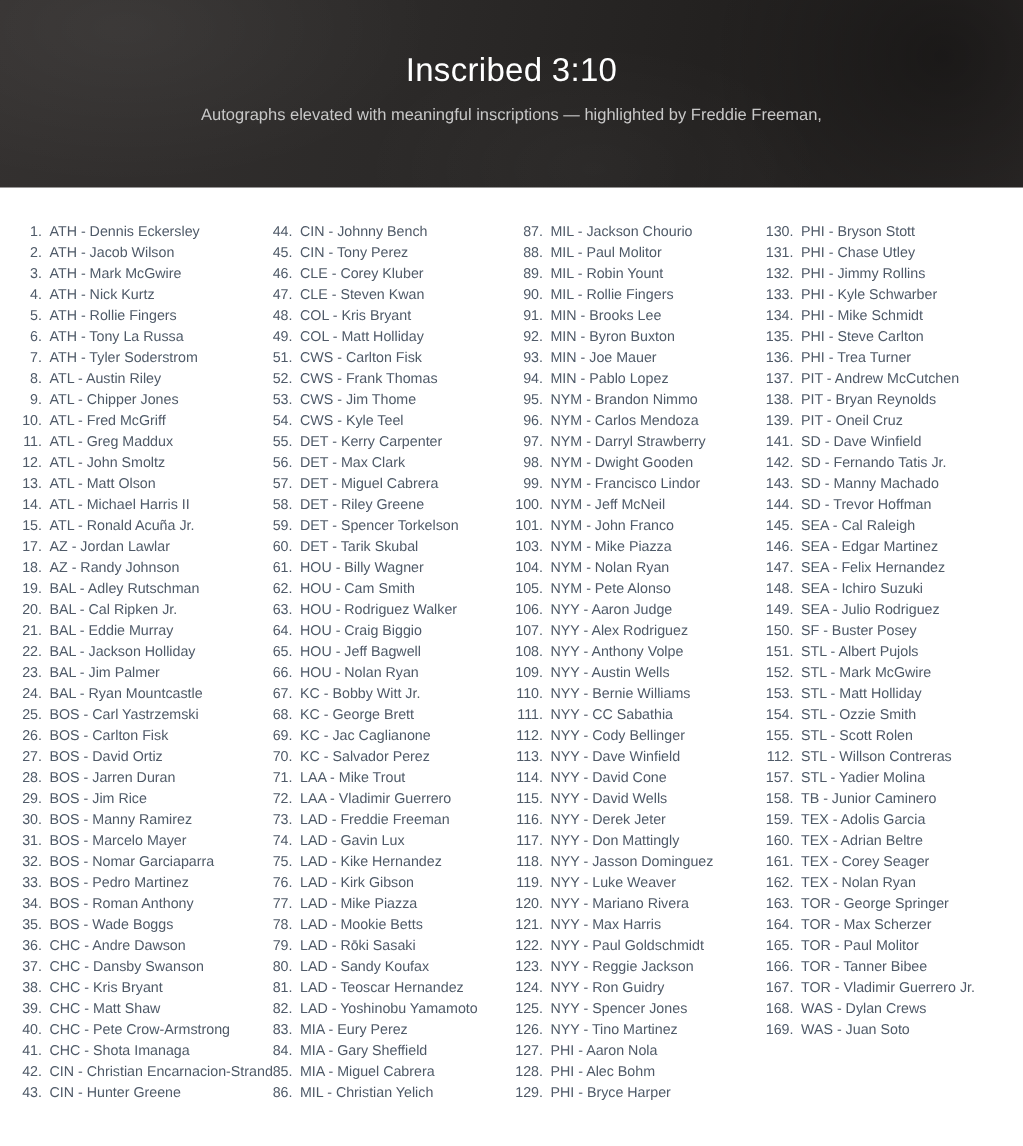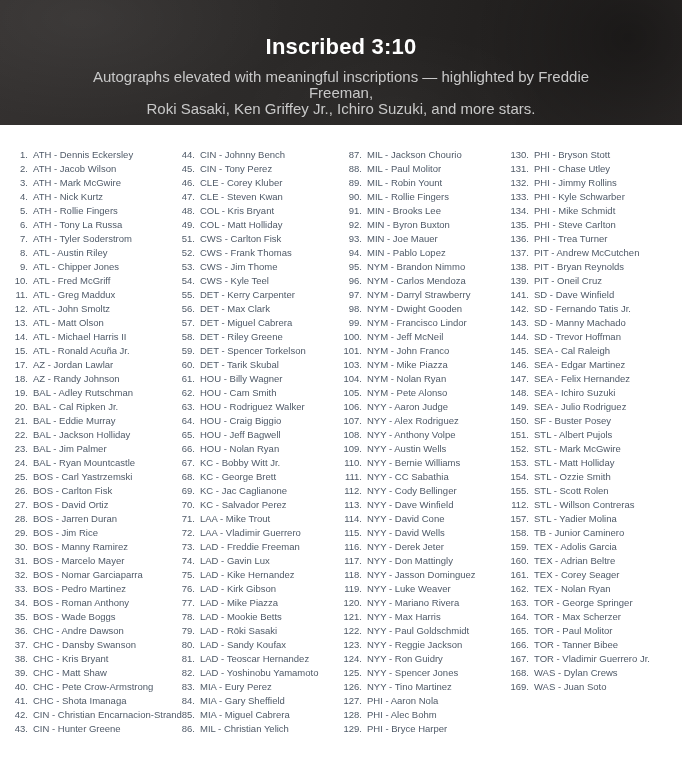--- a/index.html
+++ b/index.html
@@ -19,27 +19,27 @@
     background:
       radial-gradient(ellipse 320px 160px at 12% 15%, rgba(255,255,255,0.05), transparent 65%),
       radial-gradient(ellipse 260px 140px at 58% 90%, rgba(255,255,255,0.03), transparent 60%),
       radial-gradient(ellipse 220px 200px at 92% 30%, rgba(0,0,0,0.35), transparent 70%),
       linear-gradient(100deg, #343130 0%, #2c2a29 38%, #232120 68%, #2b2827 100%);
   }
   .hero-title{
     margin:0;
     color:#ffffff;
     font-size:22px;
-    font-weight:bold;
+    font-weight:normal;
     letter-spacing:0.2px;
   }
   .hero-sub{
     margin:9px auto 4px;
     color:#c8c8c8;
-    font-size:15px;
+    font-size:11px;
     line-height:16px;
     max-width:560px;
   }
   .hero-sub span{display:block;}
   
   .list-wrap{
     box-sizing:border-box;
     padding:23px 0 0 3px;
     display:flex;
   }
@@ -62,21 +62,20 @@
     margin-left:5px;
   }
 </style>
 </head>
 <body>
 
 <header class="hero">
   <h1 class="hero-title">Inscribed 3:10</h1>
   <p class="hero-sub">
     <span>Autographs elevated with meaningful inscriptions — highlighted by Freddie Freeman,</span>
-    <span>Roki Sasaki, Ken Griffey Jr., Ichiro Suzuki, and more stars.</span>
   </p>
 </header>
 
 <main class="list-wrap">
   <div class="col">
       <div class="row">
         <span class="num">1.</span>
         <span class="entry">ATH - Dennis Eckersley</span>
       </div>
       <div class="row">

